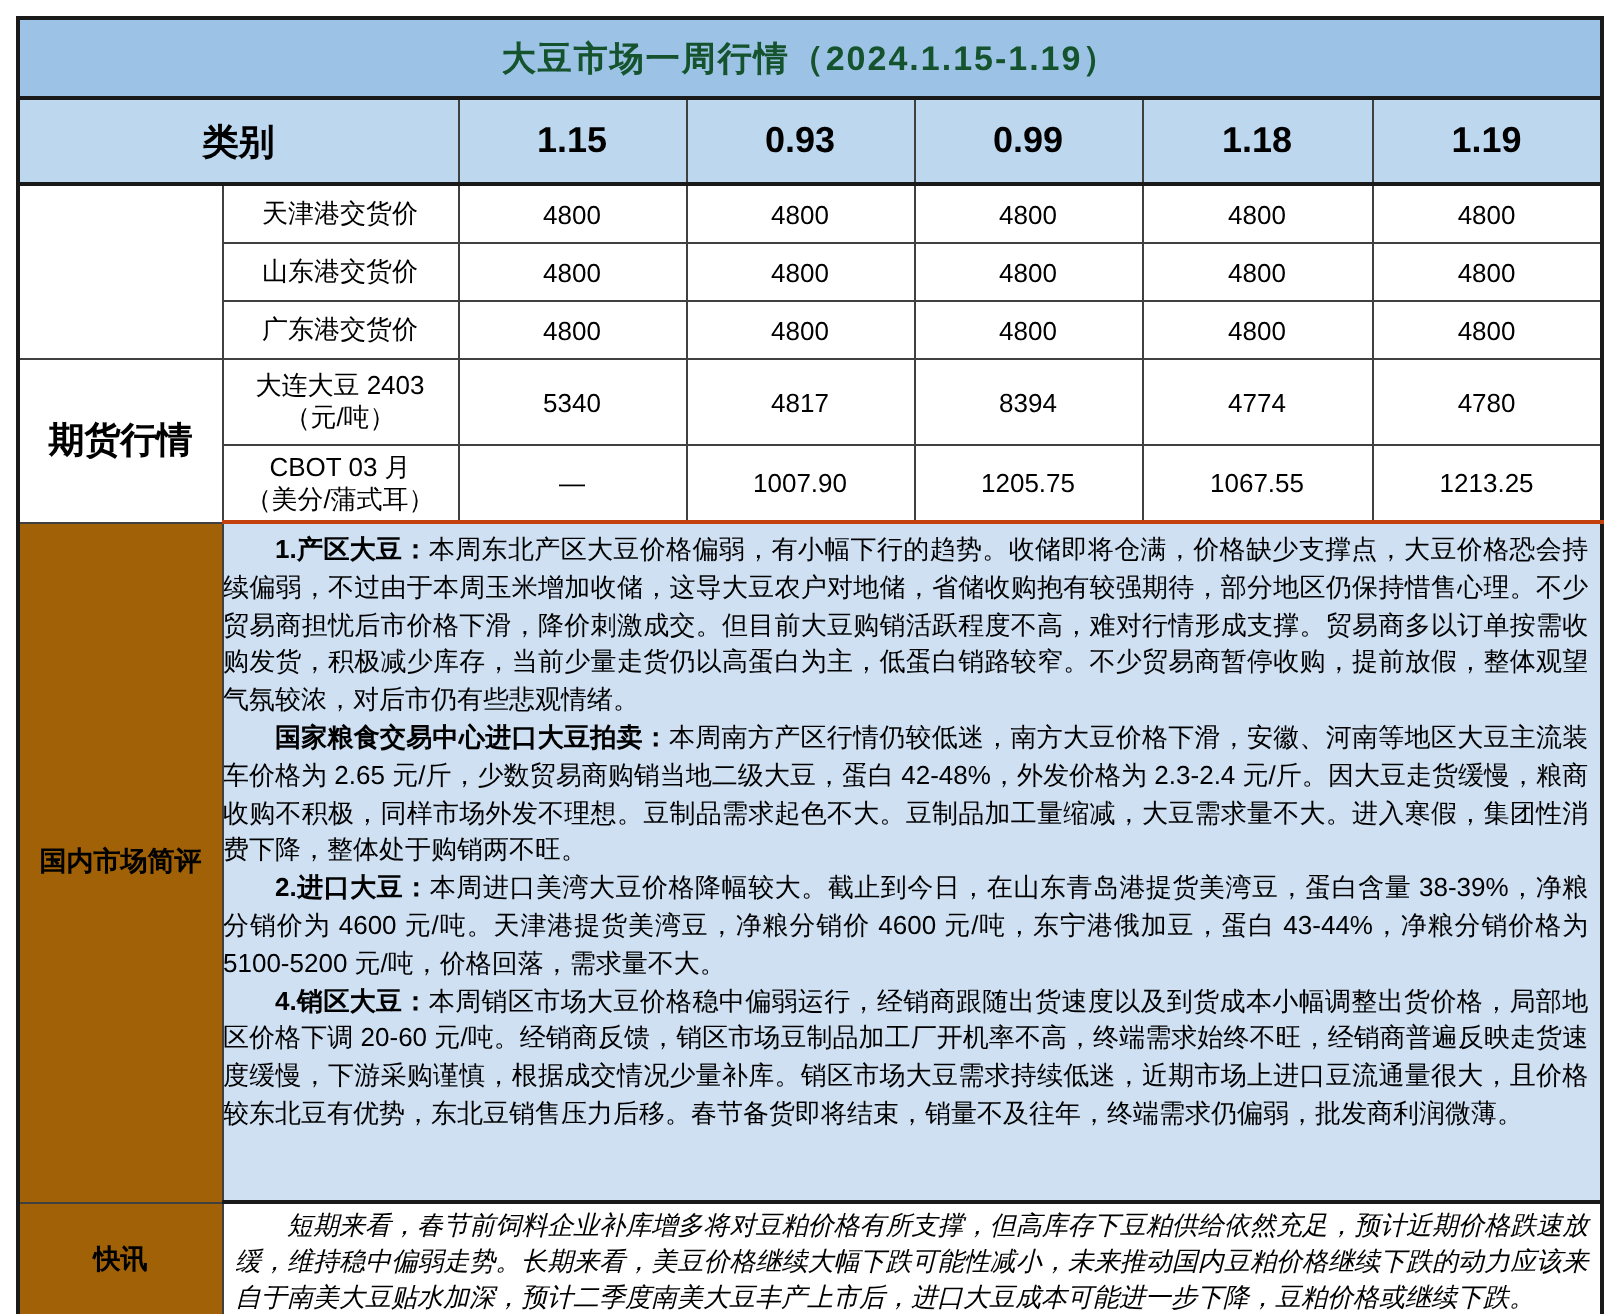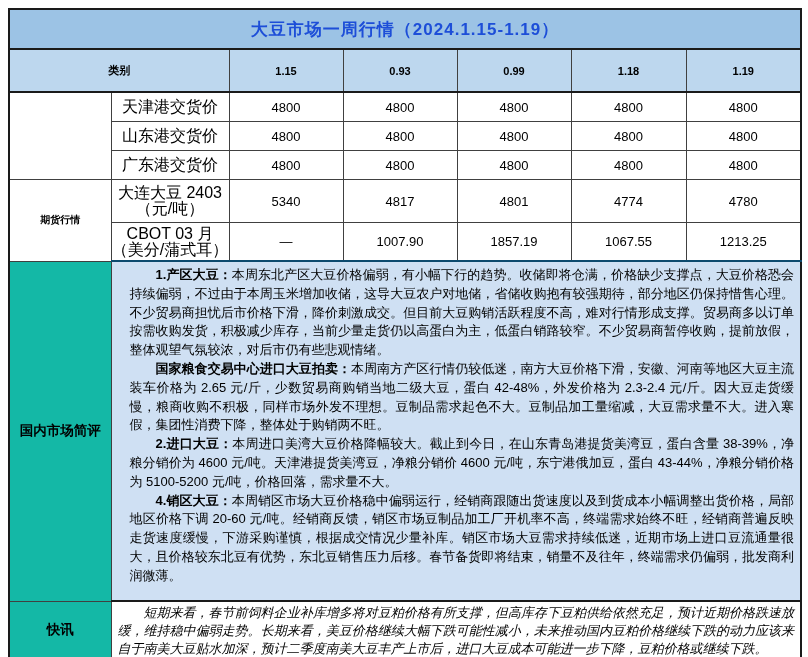--- a/index.html
+++ b/index.html
@@ -1,29 +1,29 @@
 <!DOCTYPE html>
 <html><head>
 <meta charset="utf-8">
 <style>
   html,body{margin:0;padding:0;background:#ffffff;}
   body{width:808px;height:657px;position:relative;font-family:"Liberation Sans",sans-serif;color:#000;}
   .sheet{position:absolute;left:8px;top:8px;}
   table{border-collapse:collapse;table-layout:fixed;width:792px;border:2px solid #1a1a1a;}
   td{border:1px solid #404040;text-align:center;vertical-align:middle;font-size:13px;padding:0;overflow:hidden;}
-  .title-row td{background:#9CC3E5;height:38px;font-size:17px;font-weight:bold;color:#1d4ed8;border-bottom:2px solid #1a1a1a;letter-spacing:1px;}
-  .header-row td{background:#BDD7EE;height:41px;font-weight:bold;font-size:11px;border-bottom:2px solid #1a1a1a;}
+  .title-row td{background:#9CC3E5;height:38px;font-size:17px;font-weight:bold;color:#14532d;border-bottom:2px solid #1a1a1a;letter-spacing:1px;}
+  .header-row td{background:#BDD7EE;height:41px;font-weight:bold;font-size:18px;border-bottom:2px solid #1a1a1a;}
   .spot-row td{height:28px;}
   .fut-row-1 td{height:42px;}
   .fut-row-2 td{height:37px;}
-  .row-label{font-size:16px;}
+  .row-label{font-size:13px;}
   .two-line div{line-height:16px;}
-  .group-label{font-weight:bold;font-size:10px;}
-  .commentary-label,.news-label{font-weight:bold;font-size:13.5px;background:#14b8a6;}
-  .commentary-cell{background:#CFE0F3;text-align:justify;vertical-align:top;padding:4px 6px 0 18px;border-top:2px solid #0c4a6e;height:334px;}
+  .group-label{font-weight:bold;font-size:18px;}
+  .commentary-label,.news-label{font-weight:bold;font-size:13.5px;background:#a16207;}
+  .commentary-cell{background:#CFE0F3;text-align:justify;vertical-align:top;padding:4px 6px 0 0;border-top:2px solid #c2410c;height:334px;}
   .commentary-cell p{margin:0;text-indent:2em;font-size:13px;line-height:18.8px;text-justify:inter-ideograph;}
   .news-cell{background:#ffffff;text-align:justify;vertical-align:top;padding:2px 6px 0 6px;border-top:2px solid #1a1a1a;height:52px;}
   .news-cell p{margin:0;text-indent:2em;font-size:13px;line-height:18px;font-style:italic;}
   .lead{font-weight:bold;}
 </style>
 </head>
 <body>
 
 <div class="sheet">
 <table>
@@ -78,32 +78,32 @@
   </tr>
 
   <tr class="fut-row-1">
     <td rowspan="2" class="group-label">期货行情</td>
     <td class="row-label two-line">
       <div>大连大豆 2403</div>
       <div>（元/吨）</div>
     </td>
     <td>5340</td>
     <td>4817</td>
-    <td>4801</td>
+    <td>8394</td>
     <td>4774</td>
     <td>4780</td>
   </tr>
   <tr class="fut-row-2">
     <td class="row-label two-line">
       <div>CBOT 03 月</div>
       <div>（美分/蒲式耳）</div>
     </td>
     <td>—</td>
     <td>1007.90</td>
-    <td>1857.19</td>
+    <td>1205.75</td>
     <td>1067.55</td>
     <td>1213.25</td>
   </tr>
 
   <tr>
     <td class="commentary-label">国内市场简评</td>
     <td colspan="6" class="commentary-cell">
       <p><span class="lead">1.产区大豆：</span><span>本周东北产区大豆价格偏弱，有小幅下行的趋势。收储即将仓满，价格缺少支撑点，大豆价格恐会持续偏弱，不过由于本周玉米增加收储，这导大豆农户对地储，省储收购抱有较强期待，部分地区仍保持惜售心理。不少贸易商担忧后市价格下滑，降价刺激成交。但目前大豆购销活跃程度不高，难对行情形成支撑。贸易商多以订单按需收购发货，积极减少库存，当前少量走货仍以高蛋白为主，低蛋白销路较窄。不少贸易商暂停收购，提前放假，整体观望气氛较浓，对后市仍有些悲观情绪。</span></p>
       <p><span class="lead">国家粮食交易中心进口大豆拍卖：</span><span>本周南方产区行情仍较低迷，南方大豆价格下滑，安徽、河南等地区大豆主流装车价格为 2.65 元/斤，少数贸易商购销当地二级大豆，蛋白 42-48%，外发价格为 2.3-2.4 元/斤。因大豆走货缓慢，粮商收购不积极，同样市场外发不理想。豆制品需求起色不大。豆制品加工量缩减，大豆需求量不大。进入寒假，集团性消费下降，整体处于购销两不旺。</span></p>
       <p><span class="lead">2.进口大豆：</span><span>本周进口美湾大豆价格降幅较大。截止到今日，在山东青岛港提货美湾豆，蛋白含量 38-39%，净粮分销价为 4600 元/吨。天津港提货美湾豆，净粮分销价 4600 元/吨，东宁港俄加豆，蛋白 43-44%，净粮分销价格为 5100-5200 元/吨，价格回落，需求量不大。</span></p>

